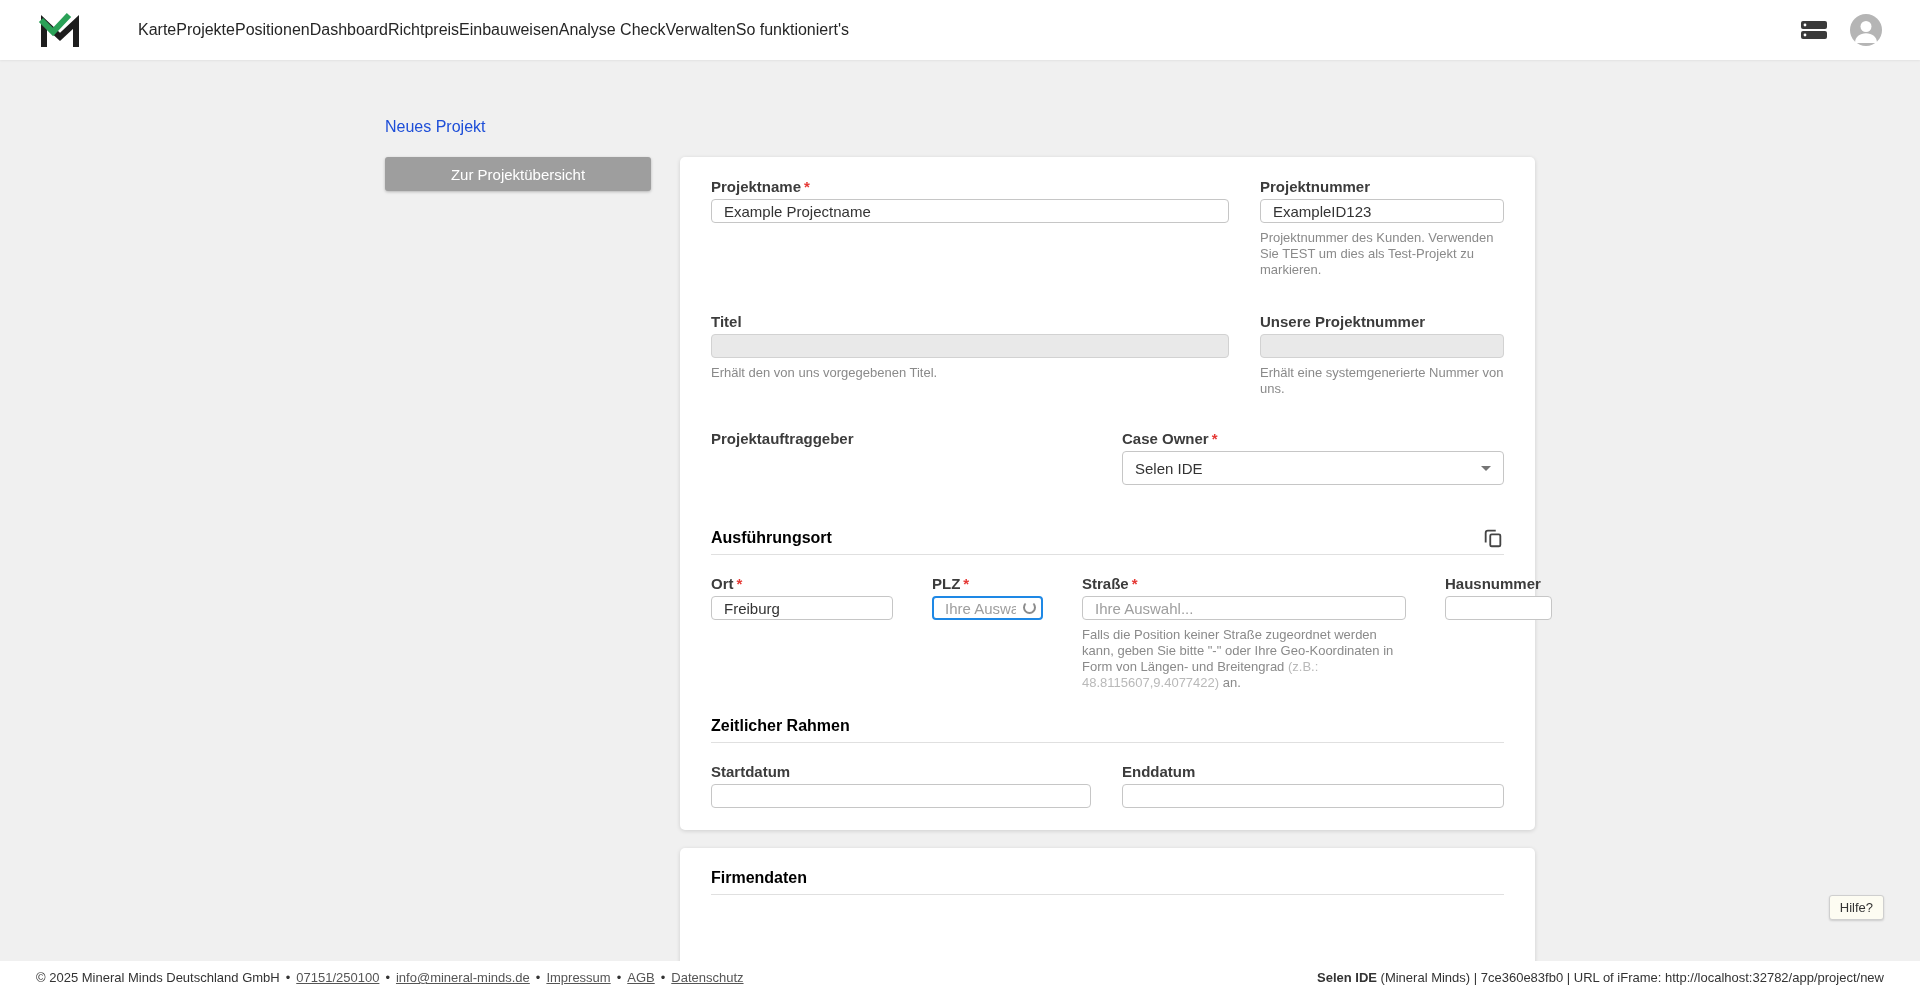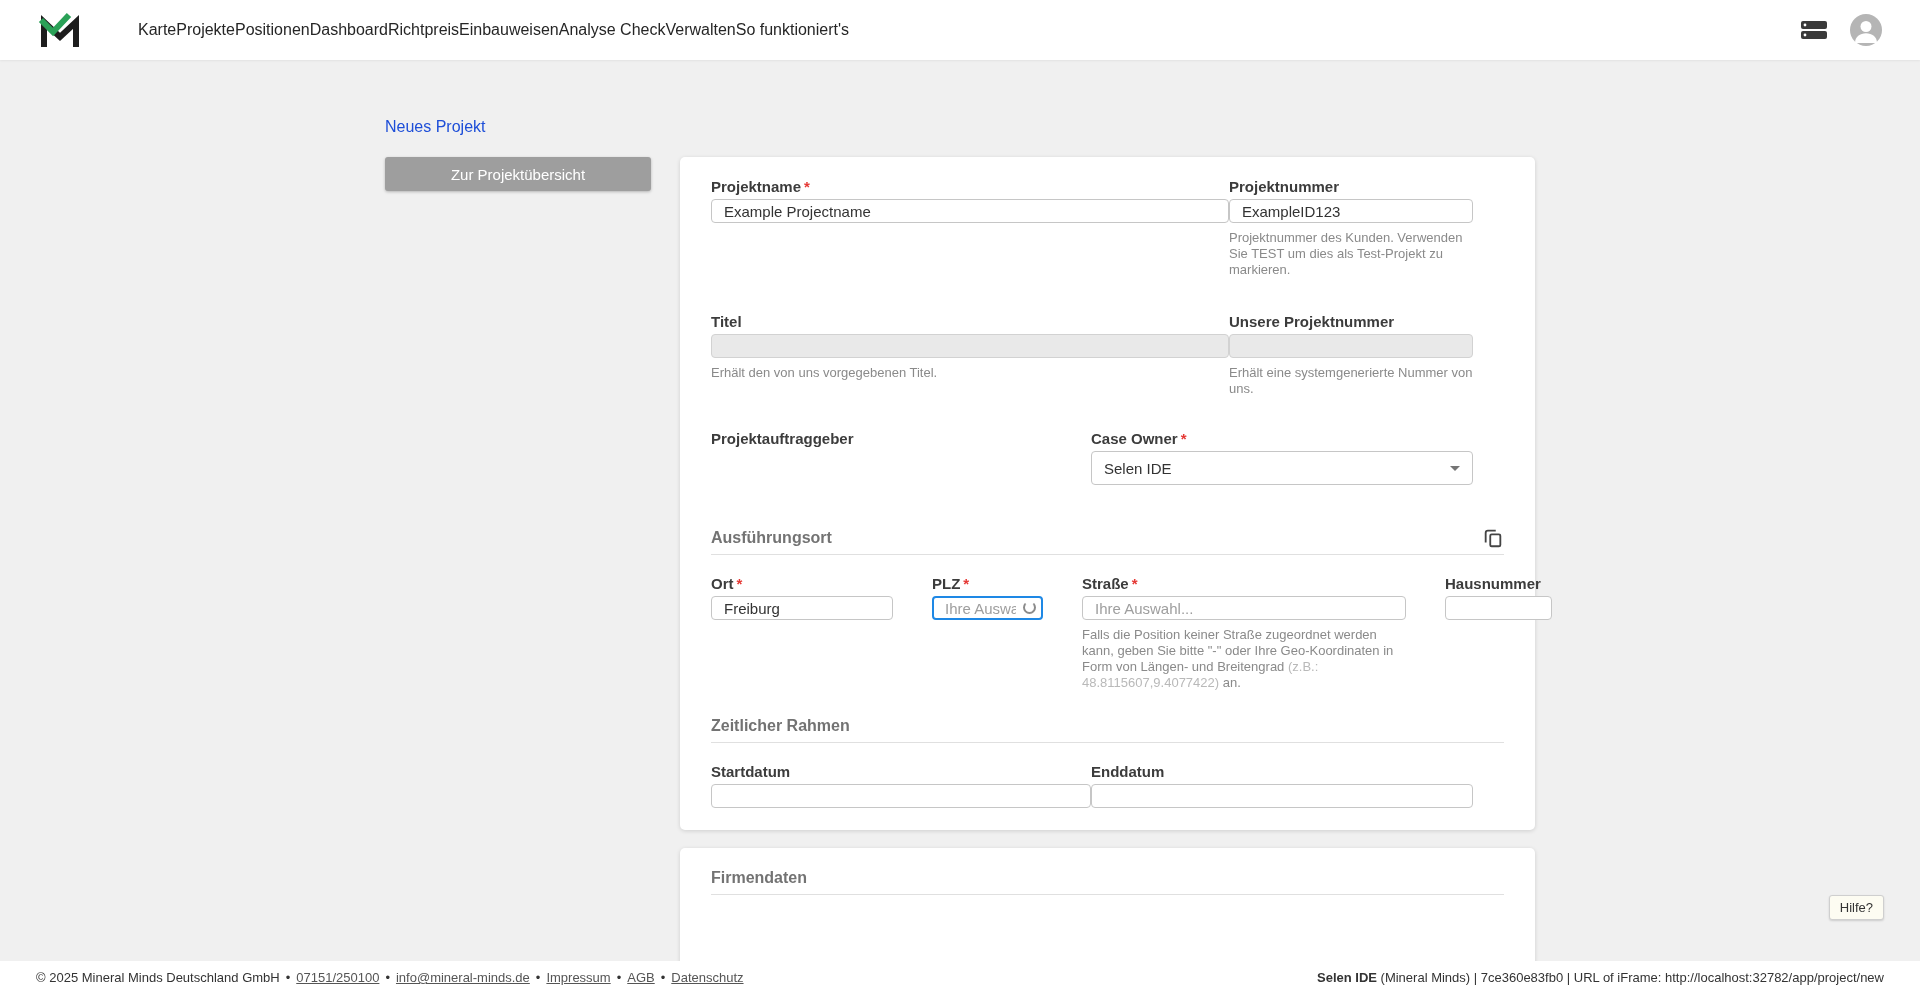--- a/index.html
+++ b/index.html
@@ -41,21 +41,21 @@
     box-shadow:0 1px 3px rgba(0,0,0,0.25);
   }
   .right-col { width:855px; flex:none; }
   .card {
     background:#fff; border-radius:5px;
     box-shadow:0 1px 4px rgba(0,0,0,0.14);
     padding:22px 31px 22px;
   }
   .card.secondary { margin-top:18px; padding-top:20px; height:300px; overflow:hidden; }
   
-  .row { display:grid; }
+  .row { display:grid; column-gap:31px; }
   .r21 { grid-template-columns:518px 244px; margin-bottom:36px; }
   .r21b { grid-template-columns:518px 244px; margin-bottom:34px; }
   .r11 { grid-template-columns:380px 382px; margin-bottom:40px; }
   .r4 { grid-template-columns:182px 111px 324px 107px; column-gap:39px; margin-bottom:25px; }
   .r-last { grid-template-columns:380px 382px; margin-bottom:0; }
   .field label {
     display:block; font-size:15px; font-weight:700; color:#3c3c3c;
     line-height:16px; margin-bottom:4px; white-space:nowrap;
   }
   .req { color:#e53935; margin-left:3px; font-weight:700; }
@@ -72,21 +72,21 @@
   .select {
     height:34px; border:1px solid #c6c6c6; border-radius:4px; background:#fff;
     padding:0 12px; display:flex; align-items:center; justify-content:space-between;
     font-size:15px; color:#333; cursor:pointer;
   }
   .caret {
     width:0; height:0; border-left:5px solid transparent;
     border-right:5px solid transparent; border-top:5px solid #757575;
   }
   .section-head { display:flex; align-items:center; justify-content:space-between; height:20px; }
-  .section-title { font-size:16px; font-weight:700; color:#737373; }
+  .section-title { font-size:16px; font-weight:700; color:#000000; }
   .divider { height:1px; background:#e0e0e0; margin:6px 0 21px; }
   .plz-wrap { position:relative; }
   .plz-wrap .input { padding-right:26px; }
   .plz-wrap .input.focused { padding-right:25px; }
   .spinner {
     position:absolute; right:7px; top:50%; margin-top:-7px;
     width:13px; height:13px; border:2px solid #8a8a8a; border-top-color:transparent;
     border-radius:50%; animation:spin 1s linear infinite;
   }
   @keyframes spin { to { transform:rotate(360deg); } }

